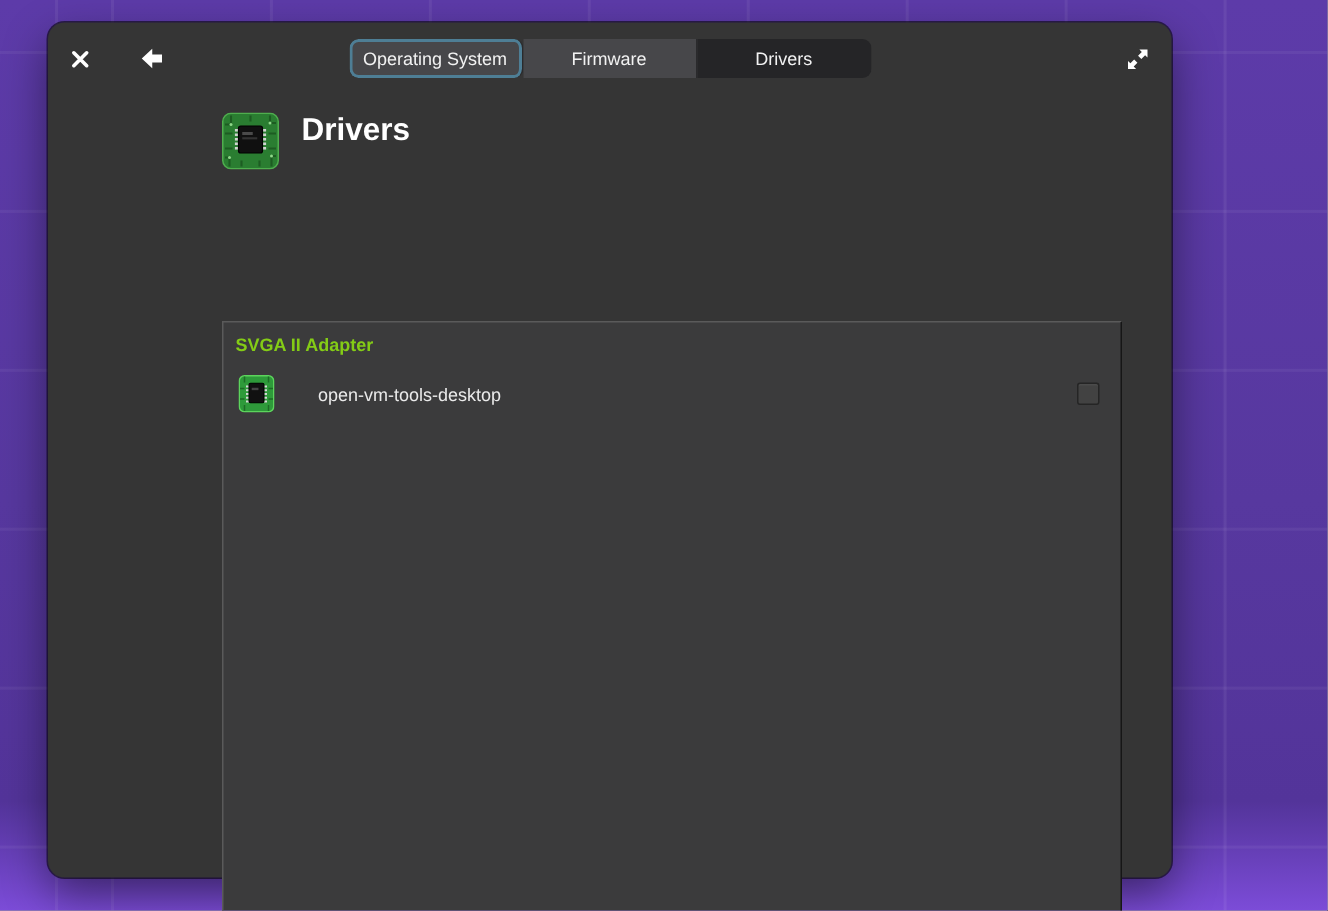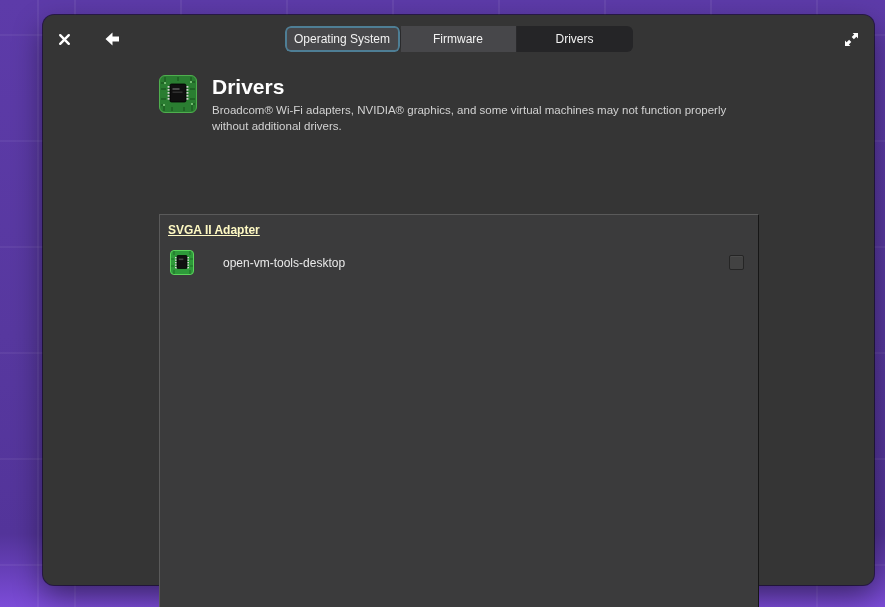--- a/index.html
+++ b/index.html
@@ -9,21 +9,21 @@
     background:linear-gradient(180deg,#5d3ba9 0%,#57389f 55%,#53349a 88%,#7c4cd8 100%);
   }
   body::before{
     content:"";position:absolute;inset:0;pointer-events:none;
     background-image:
       repeating-linear-gradient(to right, rgba(255,255,255,0.06) 0 2px, transparent 2px 106px),
       repeating-linear-gradient(to bottom, rgba(255,255,255,0.05) 0 2px, transparent 2px 106px);
     background-position:74px 34px;
   }
   .window{
-    position:absolute;left:43px;top:15px;width:831px;height:570px;
+    position:absolute;left:32px;top:15px;width:749px;height:570px;
     background:#353535;border-radius:11px;
     box-shadow:0 0 0 1px rgba(0,0,0,0.55), 0 12px 30px rgba(0,0,0,0.45);
   }
   .headerbar{position:relative;height:48px;}
   .icon-btn{
     position:absolute;top:50%;transform:translateY(-50%);
     width:30px;height:30px;display:flex;align-items:center;justify-content:center;
     background:transparent;border:none;border-radius:6px;cursor:pointer;padding:0;
   }
   .btn-close{left:6px;}
@@ -50,21 +50,21 @@
   .page-title{margin:0;font-size:21px;font-weight:bold;color:#ffffff;line-height:1.15;}
   .page-desc{
     margin:4px 0 0 0;font-size:11.5px;line-height:1.36;color:#d2d2d2;max-width:552px;
   }
   .panel{
     position:absolute;left:116px;top:139px;width:600px;height:417px;
     box-sizing:border-box;background:#3b3b3c;
     border-top:1px solid #5a5a5a;border-left:1px solid #5a5a5a;
     border-right:1px solid #161616;border-bottom:1px solid #161616;
   }
-  .panel-title{margin:8px 0 0 8px;font-size:12px;font-weight:bold;color:#fef9c3;text-decoration:underline;}
+  .panel-title{margin:8px 0 0 8px;font-size:12px;font-weight:bold;color:#84cc16;}
   .driver-row{
     display:flex;align-items:center;gap:29px;margin:13px 10px 0 10px;cursor:pointer;
   }
   .driver-label{font-size:12px;color:#eaeaea;flex:0 0 auto;}
   .row-spacer{flex:1 1 auto;}
   .checkbox{
     width:13px;height:13px;border-radius:2px;background:#424242;
     border:1px solid #252525;box-shadow:inset 0 1px 0 rgba(255,255,255,0.05);
     margin-right:4px;cursor:pointer;
   }
@@ -138,21 +138,20 @@
               <rect x="26.8" y="20" width="2.6" height="1.7"></rect>
             <rect x="26.8" y="23" width="2.6" height="1.7"></rect>
           </g>
           <rect x="11" y="9" width="16" height="18" rx="1.5" fill="#101010" stroke="#000000" stroke-width="0.8"></rect>
           <rect x="13.5" y="13" width="7" height="2" fill="#4a4a4a"></rect>
           <rect x="13.5" y="16.5" width="10" height="1.4" fill="#333333"></rect>
         </svg>
       </span>
       <div>
         <h1 class="page-title">Drivers</h1>
-        <p class="page-desc">Broadcom® Wi-Fi adapters, NVIDIA® graphics, and some virtual machines may not function properly without additional drivers.</p>
       </div>
     </div>
 
     <div class="panel">
       <div class="panel-title">SVGA II Adapter</div>
 
       <div class="driver-row">
         <span>
           <svg width="24" height="25" viewBox="0 0 24 25">
             <rect x="0.5" y="0.5" width="23" height="24" rx="3.5" fill="#2e9a3a" stroke="#5cd45c" stroke-width="1"></rect>

